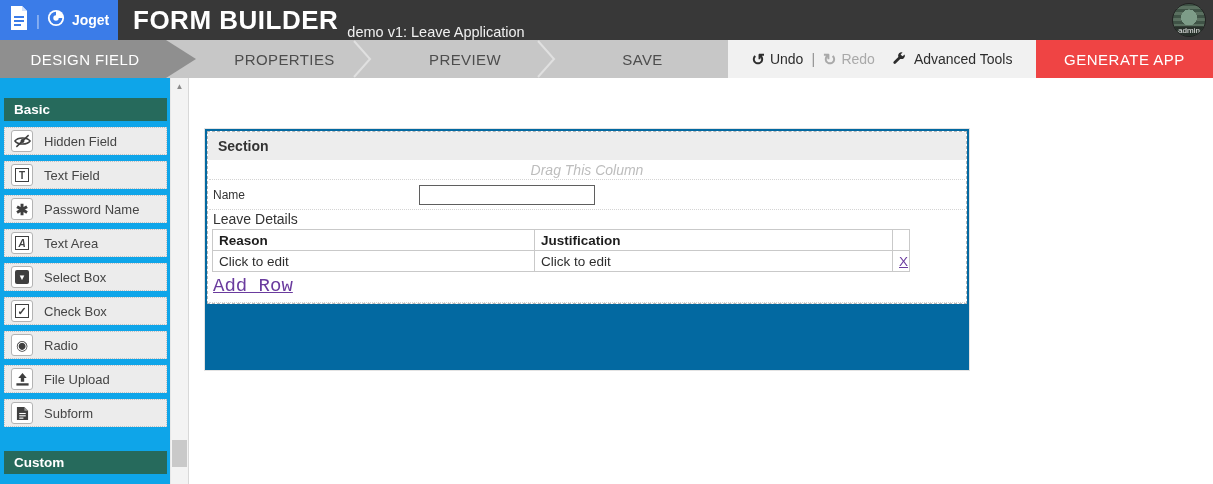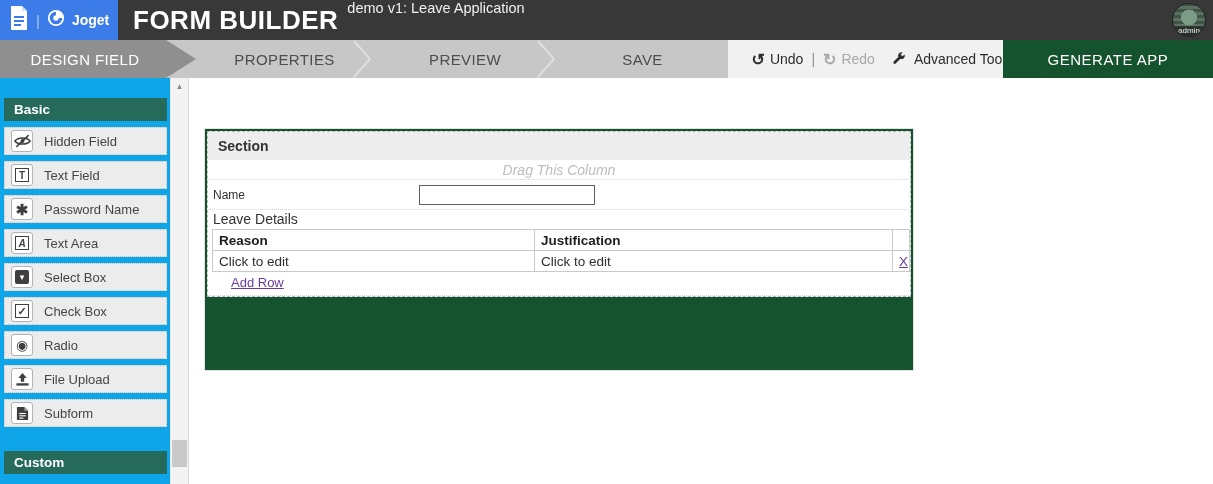--- a/index.html
+++ b/index.html
@@ -4,21 +4,21 @@
 <style>
   * { margin:0; padding:0; box-sizing:border-box; }
   html,body { width:1213px; height:484px; overflow:hidden; background:#fff; }
   .app { position:relative; width:1213px; height:484px; font-family:"Liberation Sans", sans-serif; }
 
   
   .topbar { height:40px; display:flex; background:#383838; position:relative; }
   .logo-area { width:118px; background:#3b7ce8; display:flex; align-items:center; padding-left:9px; gap:7px; flex:none; }
   .logo-divider { color:rgba(255,255,255,.55); font-size:15px; }
   .brand-name { color:#fff; font-weight:bold; font-size:14px; }
-  .title-area { display:flex; align-items:flex-start; padding-left:15px; color:#fff; }
+  .title-area { display:flex; align-items:flex-end; padding-left:15px; color:#fff; }
   .app-title { font-size:26px; font-weight:bold; letter-spacing:.5px; line-height:40px; }
   .app-subtitle { font-size:14.5px; color:#f0f0f0; margin-left:9px; }
   .avatar { position:absolute; right:7px; top:3px; width:34px; height:34px; border-radius:50%; overflow:hidden;
     background:
       radial-gradient(circle at 50% 42%, #7d9c88 0 32%, rgba(0,0,0,0) 33%),
       repeating-linear-gradient(0deg, #3f5346 0 3px, #5a7060 3px 6px),
       repeating-linear-gradient(90deg, #42564a 0 3px, #516458 3px 6px);
     border:1px solid #222; }
   .avatar-label { position:absolute; bottom:0; left:0; width:100%; text-align:center;
     font-size:8px; color:#e4e4e4; background:rgba(20,20,20,.55); line-height:10px; }
@@ -34,21 +34,21 @@
   .tab-preview { left:373px; width:184px; }
   .tab-save { left:557px; width:171px; }
   .chev { position:absolute; top:0; width:20px; height:38px; }
   .chev-1 { left:352px; } .chev-2 { left:536px; }
   .undo-panel { position:absolute; left:728px; top:0; width:308px; height:38px; background:#f1f1f1;
     display:flex; align-items:center; justify-content:center; gap:5px; font-size:14px; color:#2d2d2d; }
   .undo-icon-glyph { font-size:16px; font-weight:bold; }
   .redo-group { color:#a9a9a9; }
   .toolbar-sep { color:#8f8f8f; margin:0 3px; }
   .adv-tools { display:flex; align-items:center; gap:8px; margin-left:12px; cursor:pointer; }
-  .generate-btn { position:absolute; right:0; top:0; width:210px; height:38px; background:#14532d; color:#fff;
+  .generate-btn { position:absolute; right:0; top:0; width:177px; height:38px; background:#ef4444; color:#fff;
     display:flex; align-items:center; justify-content:center; font-size:15px; letter-spacing:.5px; cursor:pointer; }
 
   
   .content { display:flex; height:406px; }
 
   
   .palette { width:170px; flex:none; background:#0ea5e9; padding:20px 3px 0 4px; }
   .palette-header { background:#266a5c; color:#fff; font-weight:bold; font-size:13.5px; padding:4px 10px; }
   .palette-header.custom { margin-top:24px; }
   .palette-item { height:28px; margin:6px 0; background:#ececec; border:1px dotted #c2c2c2;
@@ -64,42 +64,42 @@
   .palette-label { font-size:13px; color:#454545; }
 
   
   .pscroll { width:18px; flex:none; background:#f3f3f3; position:relative; border-left:1px solid #e8e8e8; }
   .scroll-up { height:17px; display:flex; align-items:center; justify-content:center; color:#8b8b8b;
     font-size:8px; cursor:pointer; }
   .scroll-thumb { position:absolute; left:1px; top:362px; width:15px; height:27px; background:#c9c9c9; cursor:pointer; }
 
   
   .canvas { flex:1; background:#fff; border-left:1px solid #d8d8d8; position:relative; }
-  .formbox { position:absolute; left:15px; top:50px; width:710px; height:243px; background:#14532d; border:1px solid #e3e3e3; }
+  .formbox { position:absolute; left:15px; top:50px; width:766px; height:243px; background:#0369a1; border:1px solid #e3e3e3; }
   .section { margin:2px; border:1px dashed #b7b7b7; background:#fff; }
   .section-header { background:#ededed; border-radius:3px 3px 0 0; font-size:14px; font-weight:bold;
     color:#333; padding:6px 10px; cursor:pointer; }
   .drag-hint { text-align:center; font-style:italic; font-size:14px; color:#bdbdbd; padding:2px 0 1px; }
   .field-row { margin:0 1px; border-top:1px dotted #d4d4d4; display:flex; align-items:center;
     min-height:30px; position:relative; padding:2px 4px; cursor:pointer; }
   .field-row.tall { min-height:33px; }
   .field-label { width:206px; font-size:12px; color:#333; }
   .text-input { width:176px; height:20px; border:1px solid #5f5f5f; background:#fff; font-size:13px; padding:0 3px; }
   .badge { position:absolute; right:9px; top:50%; transform:translateY(-50%); background:#ececec;
     color:#4f4f4f; font-size:13.5px; padding:5px 8px; }
   .grid-el { margin:0 1px; border-top:1px dotted #d4d4d4; border-bottom:1px dotted #d4d4d4; padding:1px 3px 3px; cursor:pointer; }
   .grid-label { font-size:14px; color:#333; margin:0 0 2px 1px; }
   table.grid { border-collapse:collapse; width:697px; table-layout:fixed; }
   .grid th, .grid td { border:1px solid #c9c9c9; font-size:13.5px; padding:2px 6px; text-align:left;
     height:21px; overflow:hidden; white-space:nowrap; }
   .grid th { font-weight:bold; color:#1d1d1d; }
   .grid td { color:#2e2e2e; }
   .col-reason { width:322px; } .col-just { width:358px; } .col-x { width:17px; }
   a.link { color:#6a3b9e; text-decoration:underline; cursor:pointer; }
-  .add-row { display:inline-block; font-size:13px; margin:3px 0 2px 19px; }
+  .add-row { display:inline-block; font-size:19px; margin:3px 0 2px 1px;font-family:Liberation Mono, monospace; }
 </style>
 </head>
 <body>
 
 <div class="app">
 
   <div class="topbar">
     <div class="logo-area">
       <span>
         <svg width="20" height="26" viewBox="0 0 20 26">

